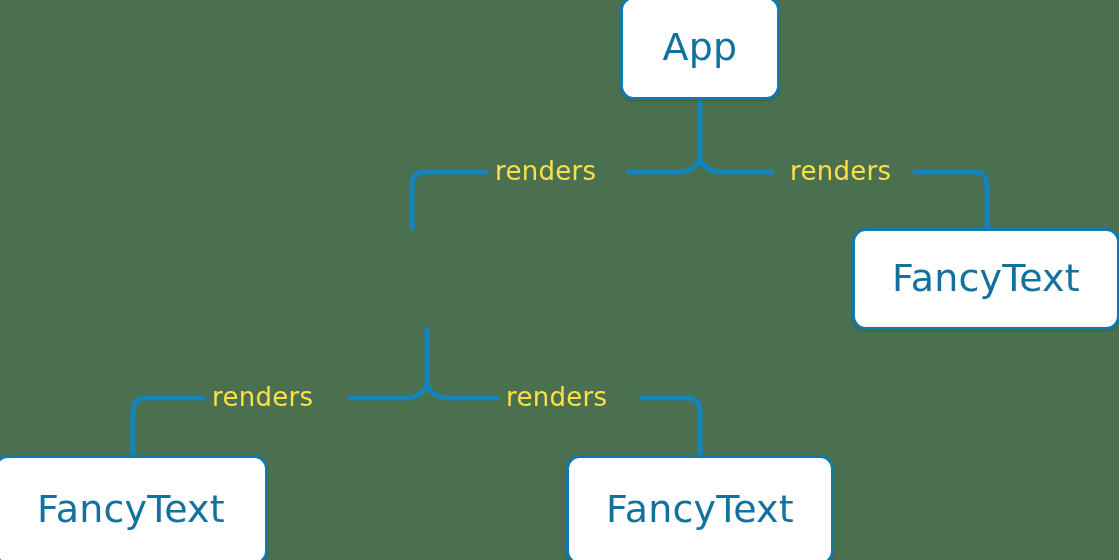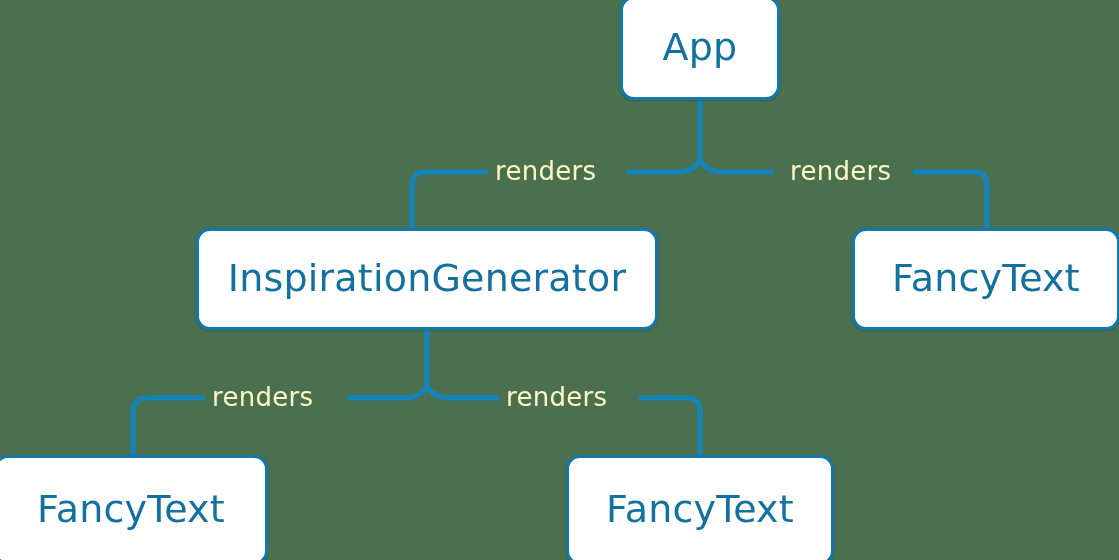--- a/index.html
+++ b/index.html
@@ -43,21 +43,21 @@
     white-space: nowrap;
     box-shadow: 0 1px 2px rgba(0,0,0,0.18);
   }
   .node-label {
     display: block;
     line-height: 1;
     padding-bottom: 3px;
   }
   .edge-label {
     position: absolute;
-    color: #fef9c3;
+    color: #fde047;
     font-size: 26px;
     font-weight: 500;
     letter-spacing: 0.3px;
     white-space: nowrap;
     line-height: 1;
   }
   
   #node-app        { left: 620px; top: -4px;  width: 160px; height: 104px; }
   #node-inspgen    { left: 196px; top: 228px; width: 462px; height: 102px; }
   #node-fancy-right{ left: 852px; top: 228px; width: 268px; height: 102px; border-top-right-radius: 14px; border-bottom-right-radius: 14px; }
@@ -99,23 +99,20 @@
   <div class="edge-label" style="left:790px; top:158px;">renders</div>
 
   <div class="edge-label" style="left:212px; top:384px;">renders</div>
 
   <div class="edge-label" style="left:506px; top:384px;">renders</div>
 
   <div class="node" id="node-app">
     <span class="node-label">App</span>
   </div>
 
-  <div class="node" id="node-inspgen">
-    <span class="node-label">InspirationGenerator</span>
-  </div>
 
   <div class="node" id="node-fancy-right">
     <span class="node-label">FancyText</span>
   </div>
 
   <div class="node" id="node-fancy-left">
     <span class="node-label">FancyText</span>
   </div>
 
   <div class="node" id="node-copyright">

